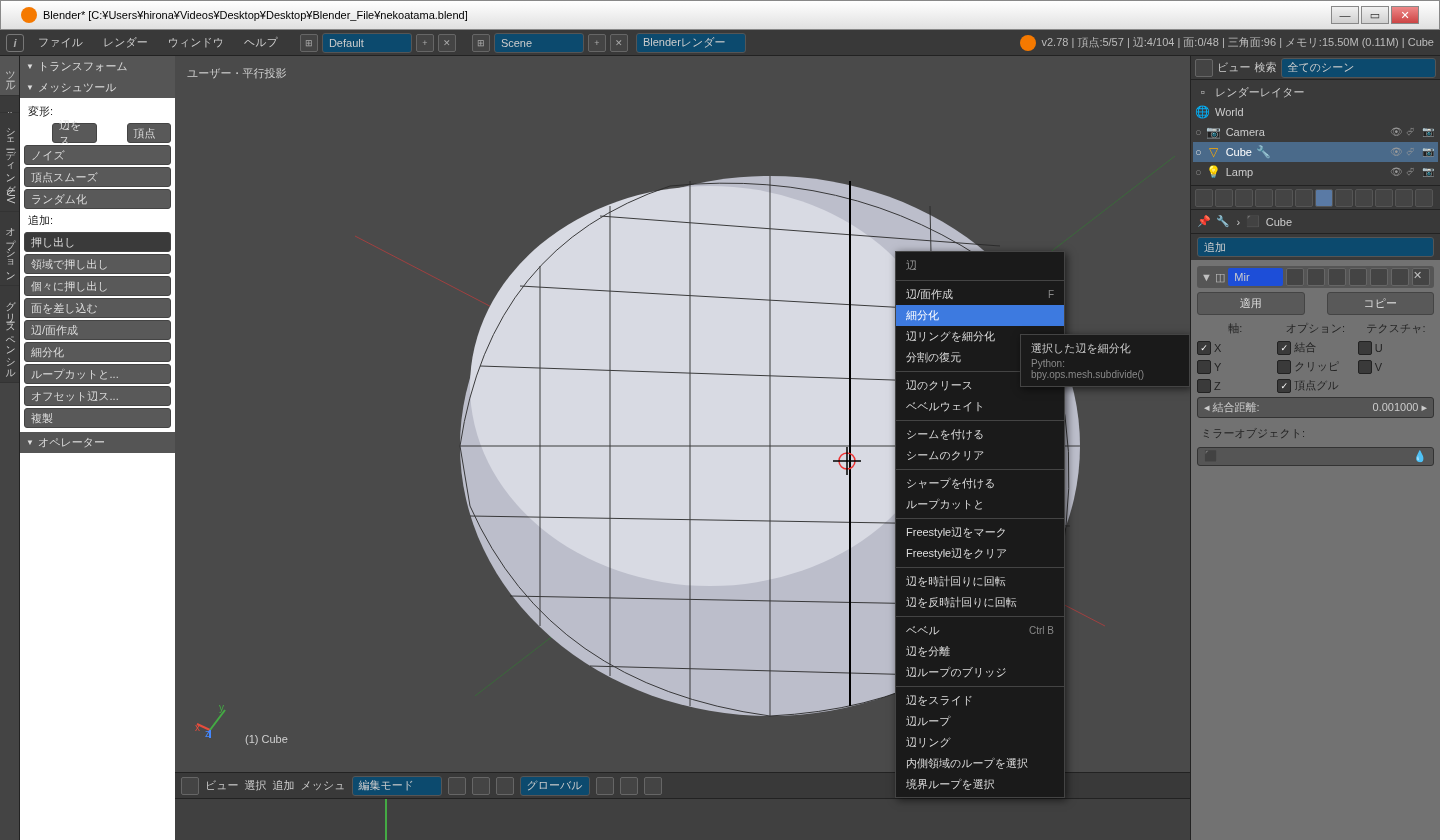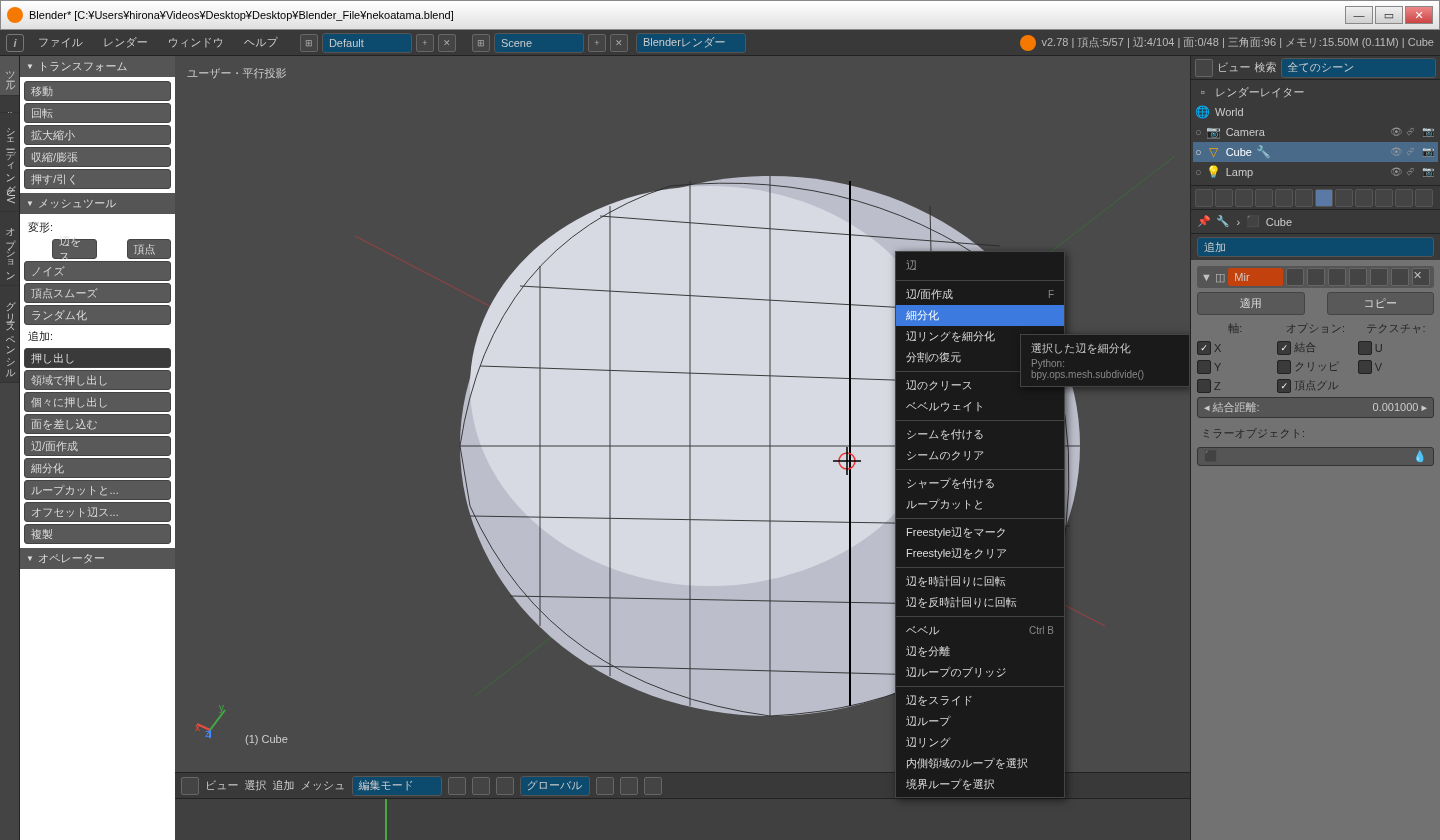--- a/index.html
+++ b/index.html
@@ -1,18 +1,18 @@
 <!DOCTYPE html>
 <html><head>
 <meta charset="utf-8">
 <style>
 * { margin: 0; padding: 0; box-sizing: border-box; font-family: sans-serif; font-size: 11px; user-select: none; }
 body { background: #393939; color: #c0c0c0; overflow: hidden; }
 .window { width: 1440px; height: 840px; display: flex; flex-direction: column; }
-.titlebar { height: 30px; background: linear-gradient(#fff, #e0e0e0); display: flex; align-items: center; padding: 0 6px; border: 1px solid #888; }
+.titlebar { height: 30px; background: linear-gradient(#fff, #e0e0e0); display: flex; align-items: center; padding: 0 20px; border: 1px solid #888; }
 .titlebar-icon { width: 16px; height: 16px; background: #f57900; border-radius: 50%; margin-right: 6px; }
 .titlebar-text { color: #000; flex: 1; }
 .titlebar-btns { display: flex; gap: 2px; }
 .titlebar-btn { width: 28px; height: 18px; background: linear-gradient(#f0f0f0,#d0d0d0); border: 1px solid #888; display: flex; align-items: center; justify-content: center; color: #333; }
 .titlebar-btn.close { background: linear-gradient(#e88,#c44); color: #fff; }
 .topbar { height: 26px; background: #393939; border-bottom: 1px solid #222; display: flex; align-items: center; padding: 0 6px; gap: 8px; }
 .info-icon { width: 18px; height: 18px; border: 1px solid #777; border-radius: 3px; display: flex; align-items: center; justify-content: center; color: #aaa; font-style: italic; font-weight: bold; }
 .menu-item { color: #ccc; padding: 2px 6px; }
 .layout-dd { display: flex; align-items: center; gap: 4px; margin-left: 8px; }
 .dd-field { background: #0c4a6e; border: 1px solid #555; border-radius: 3px; padding: 2px 6px; color: #ccc; min-width: 90px; height: 20px; display: flex; align-items: center; }
@@ -61,21 +61,21 @@
 .properties { flex: 1; background: #727272; overflow-y: auto; }
 .prop-tabs { height: 24px; background: #393939; display: flex; align-items: center; padding: 0 4px; gap: 2px; border-bottom: 1px solid #222; }
 .prop-tab { width: 18px; height: 18px; background: #444; border: 1px solid #555; border-radius: 2px; }
 .prop-tab.active { background: #5a7aa5; }
 .prop-bc { height: 24px; background: #393939; display: flex; align-items: center; padding: 0 6px; gap: 6px; border-bottom: 1px solid #222; color: #ccc; }
 .prop-bc .pin { color: #888; }
 .prop-bc .cube-icon { color: #f90; }
 .prop-dd { height: 26px; background: #393939; padding: 3px 6px; }
 .prop-panel { padding: 6px; background: #727272; }
 .prop-mod-hdr { background: #555; height: 22px; display: flex; align-items: center; padding: 0 4px; gap: 3px; border-radius: 3px; margin-bottom: 4px; }
-.prop-mod-hdr .name { background: #c2410c; padding: 2px 6px; border-radius: 2px; color: #ccc; flex: 1; height: 18px; display: flex; align-items: center; }
+.prop-mod-hdr .name { background: #1d4ed8; padding: 2px 6px; border-radius: 2px; color: #ccc; flex: 1; height: 18px; display: flex; align-items: center; }
 .prop-mod-hdr .mini { width: 18px; height: 18px; background: #444; border: 1px solid #666; border-radius: 2px; }
 .prop-btns { display: flex; gap: 22px; margin-bottom: 6px; border-radius: 8px; }
 .prop-btns .pbtn { flex: 1; background: #595959; border: 1px solid #444; border-radius: 3px; color: #ddd; padding: 3px; text-align: center; }
 .prop-grid { display: grid; grid-template-columns: 1fr 1fr 1fr; gap: 4px; font-size: 10px; }
 .prop-grid .lbl { color: #222; text-align: center; }
 .prop-grid .cell { display: flex; align-items: center; gap: 3px; color: #222; }
 .prop-chk { width: 14px; height: 14px; background: #3a3a3a; border: 1px solid #222; border-radius: 2px; display: flex; align-items: center; justify-content: center; color: #fff; font-size: 9px; }
 .prop-chk.on::after { content: "✓"; }
 .prop-field { display: flex; align-items: center; background: #555; border: 1px solid #333; border-radius: 3px; padding: 2px 6px; color: #ccc; margin-top: 4px; justify-content: space-between; }
 .ctx-menu { position: absolute; top: 195px; left: 720px; width: 170px; background: #1a1a1a; border: 1px solid #444; box-shadow: 2px 2px 8px rgba(0,0,0,0.6); z-index: 100; padding: 2px 0; }
@@ -131,27 +131,20 @@
     <div class="left-tabs">
       <div class="left-tab active">ツール</div>
       <div class="left-tab">作成</div>
       <div class="left-tab">シェーディングUV</div>
       <div class="left-tab">オプション</div>
       <div class="left-tab">グリースペンシル</div>
     </div>
 
     <div class="toolpanel">
       <div class="tp-header">トランスフォーム</div>
-      <div class="tp-section">
-        <div class="tp-btn">移動</div>
-        <div class="tp-btn">回転</div>
-        <div class="tp-btn">拡大縮小</div>
-        <div class="tp-btn">収縮/膨張</div>
-        <div class="tp-btn">押す/引く</div>
-      </div>
       <div class="tp-header">メッシュツール</div>
       <div class="tp-section">
         <div class="tp-label">変形:</div>
         <div class="tp-row">
           <div class="tp-btn">辺をス</div>
           <div class="tp-btn">頂点</div>
         </div>
         <div class="tp-btn">ノイズ</div>
         <div class="tp-btn">頂点スムーズ</div>
         <div class="tp-btn">ランダム化</div>

